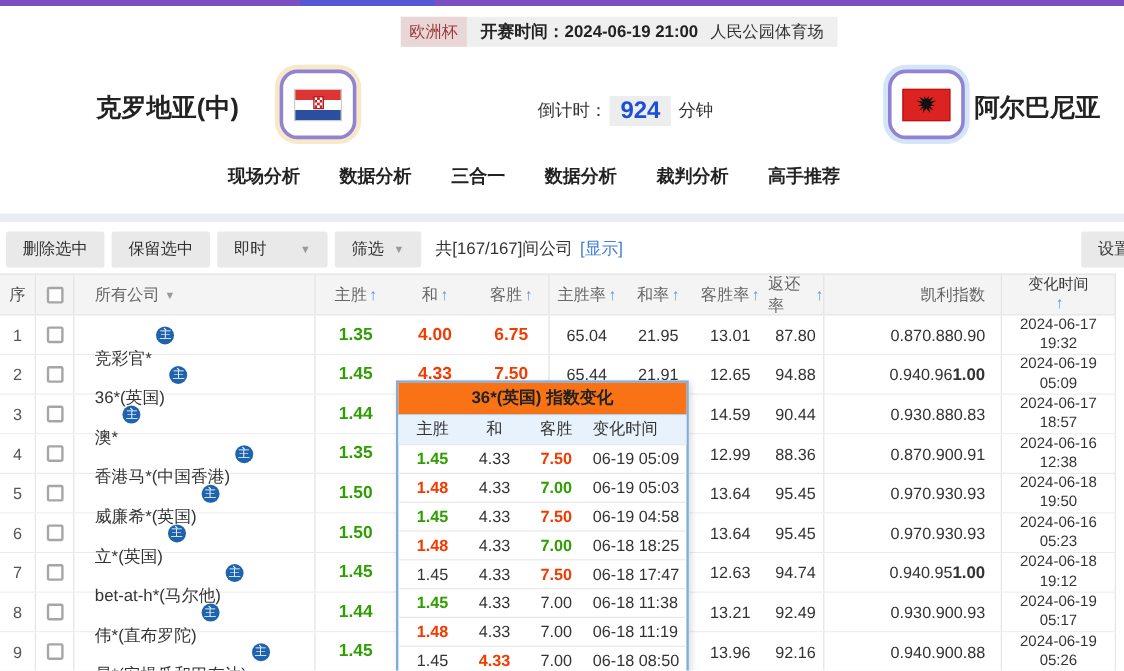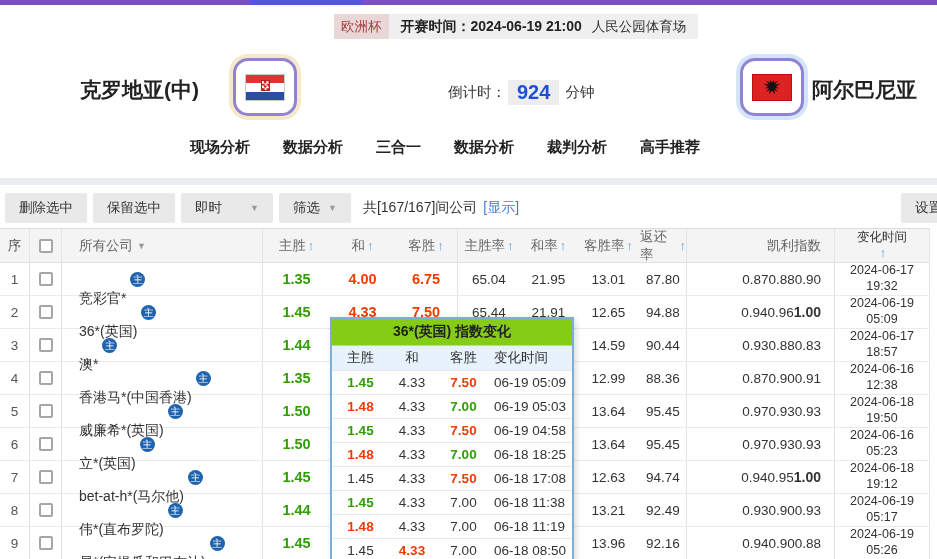--- a/index.html
+++ b/index.html
@@ -70,21 +70,21 @@
   .badge { width:15px; height:15px; border-radius:50%; background:#1e63ae; color:#fff; font-size:10px; line-height:15px; text-align:center; margin-left:4px; flex:0 0 auto; }
   .odds { font-size:14.5px; }
   .c-g { color:#2f9e00; font-weight:700; }
   .c-r { color:#f23b00; font-weight:700; }
   .c-k { color:#333; font-weight:400; }
   .kv { font-size:13.5px; color:#333; }
   .kv.c-r { font-size:14px; }
 
   
   .popup { position:absolute; left:330px; top:317px; width:244px; background:#fff; border:2px solid #7fadda; z-index:5; box-shadow:2px 2px 6px rgba(0,0,0,0.15); }
-  .popup-title { height:27px; background:#84cc16; border-bottom:1px solid #aecfec; display:flex; align-items:center; justify-content:center; font-size:14px; font-weight:700; color:#222; }
+  .popup-title { height:27px; background:#f97316; border-bottom:1px solid #aecfec; display:flex; align-items:center; justify-content:center; font-size:14px; font-weight:700; color:#222; }
   .popup-head { height:24px; background:#e7f2fc; display:flex; align-items:center; font-size:13.5px; color:#333; }
   .popup-row { height:24px; display:flex; align-items:center; border-top:1px solid #e8e8e8; font-size:13.5px; }
   .p-w { width:57px; text-align:center; } .p-d { width:46px; text-align:center; }
   .p-l { width:57px; text-align:center; } .p-t { width:80px; text-align:left; padding-left:2px; color:#333; }
 </style>
 </head>
 <body>
 
 <div class="page">
 
@@ -488,21 +488,21 @@
         <div class="popup-row">
           <div class="p-w c-r">1.48</div>
           <div class="p-d c-k">4.33</div>
           <div class="p-l c-g">7.00</div>
           <div class="p-t">06-18 18:25</div>
         </div>
         <div class="popup-row">
           <div class="p-w c-k">1.45</div>
           <div class="p-d c-k">4.33</div>
           <div class="p-l c-r">7.50</div>
-          <div class="p-t">06-18 17:08</div>
+          <div class="p-t">06-18 17:47</div>
         </div>
         <div class="popup-row">
           <div class="p-w c-g">1.45</div>
           <div class="p-d c-k">4.33</div>
           <div class="p-l c-k">7.00</div>
           <div class="p-t">06-18 11:38</div>
         </div>
         <div class="popup-row">
           <div class="p-w c-r">1.48</div>
           <div class="p-d c-k">4.33</div>

